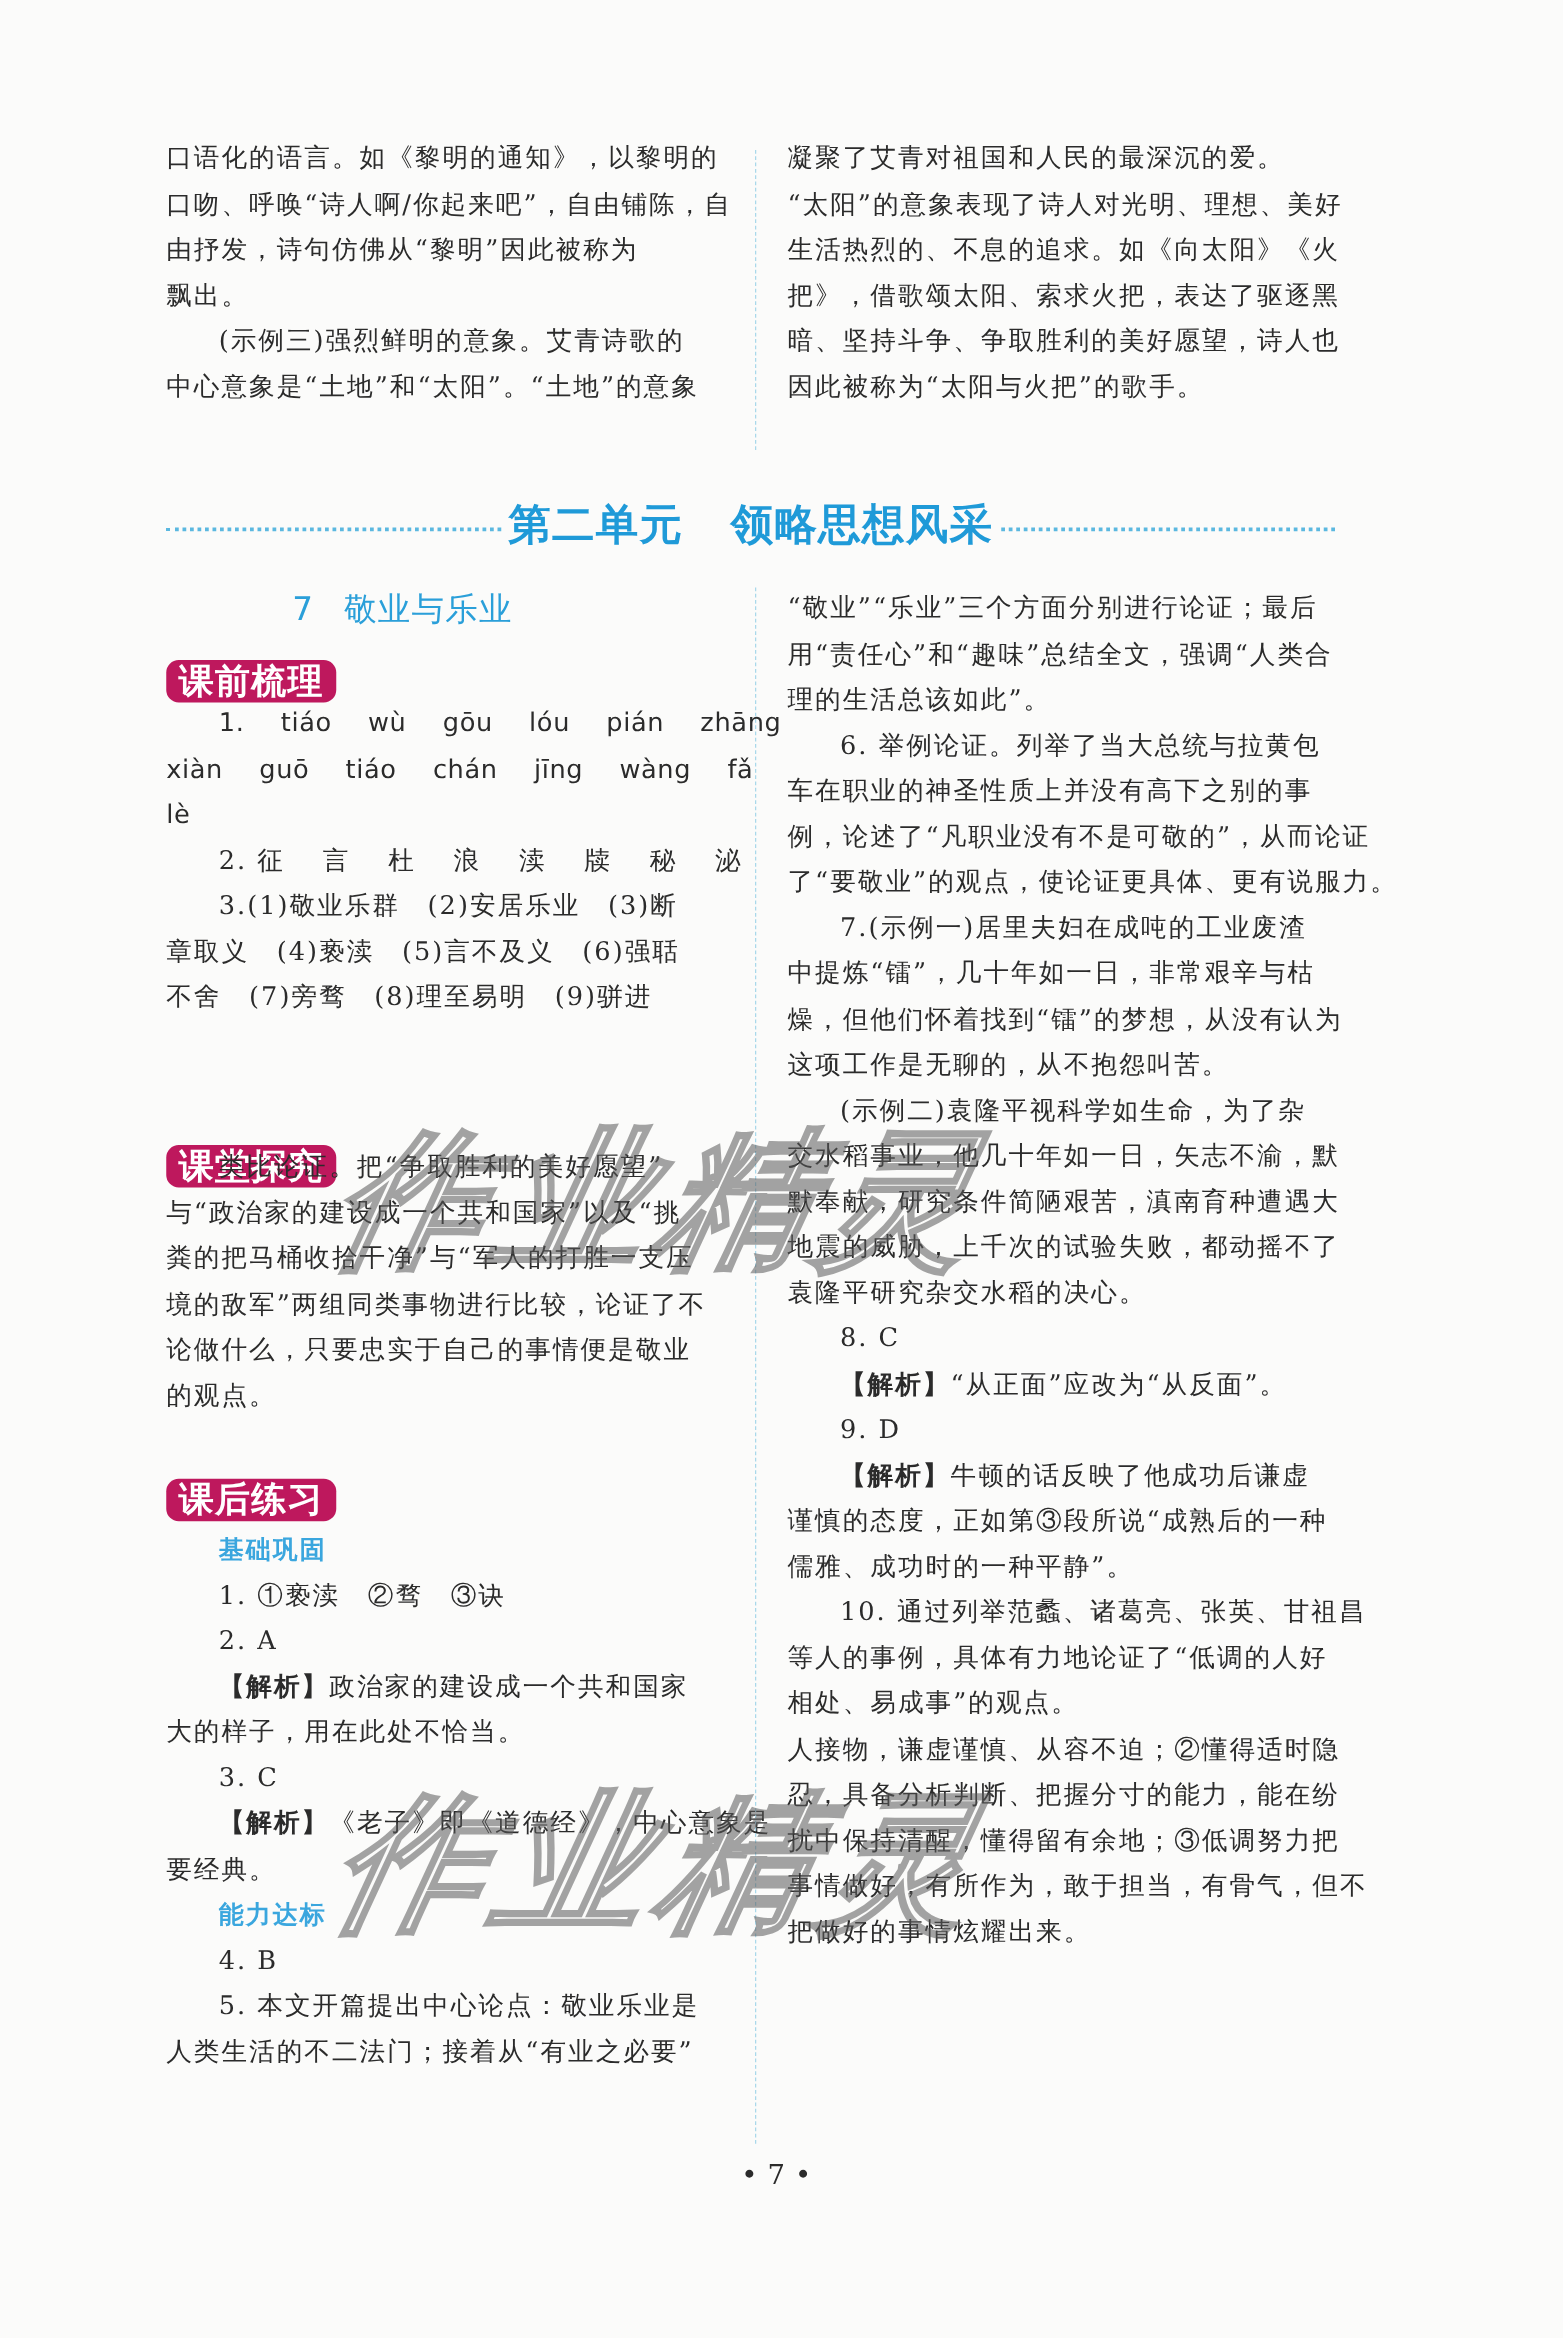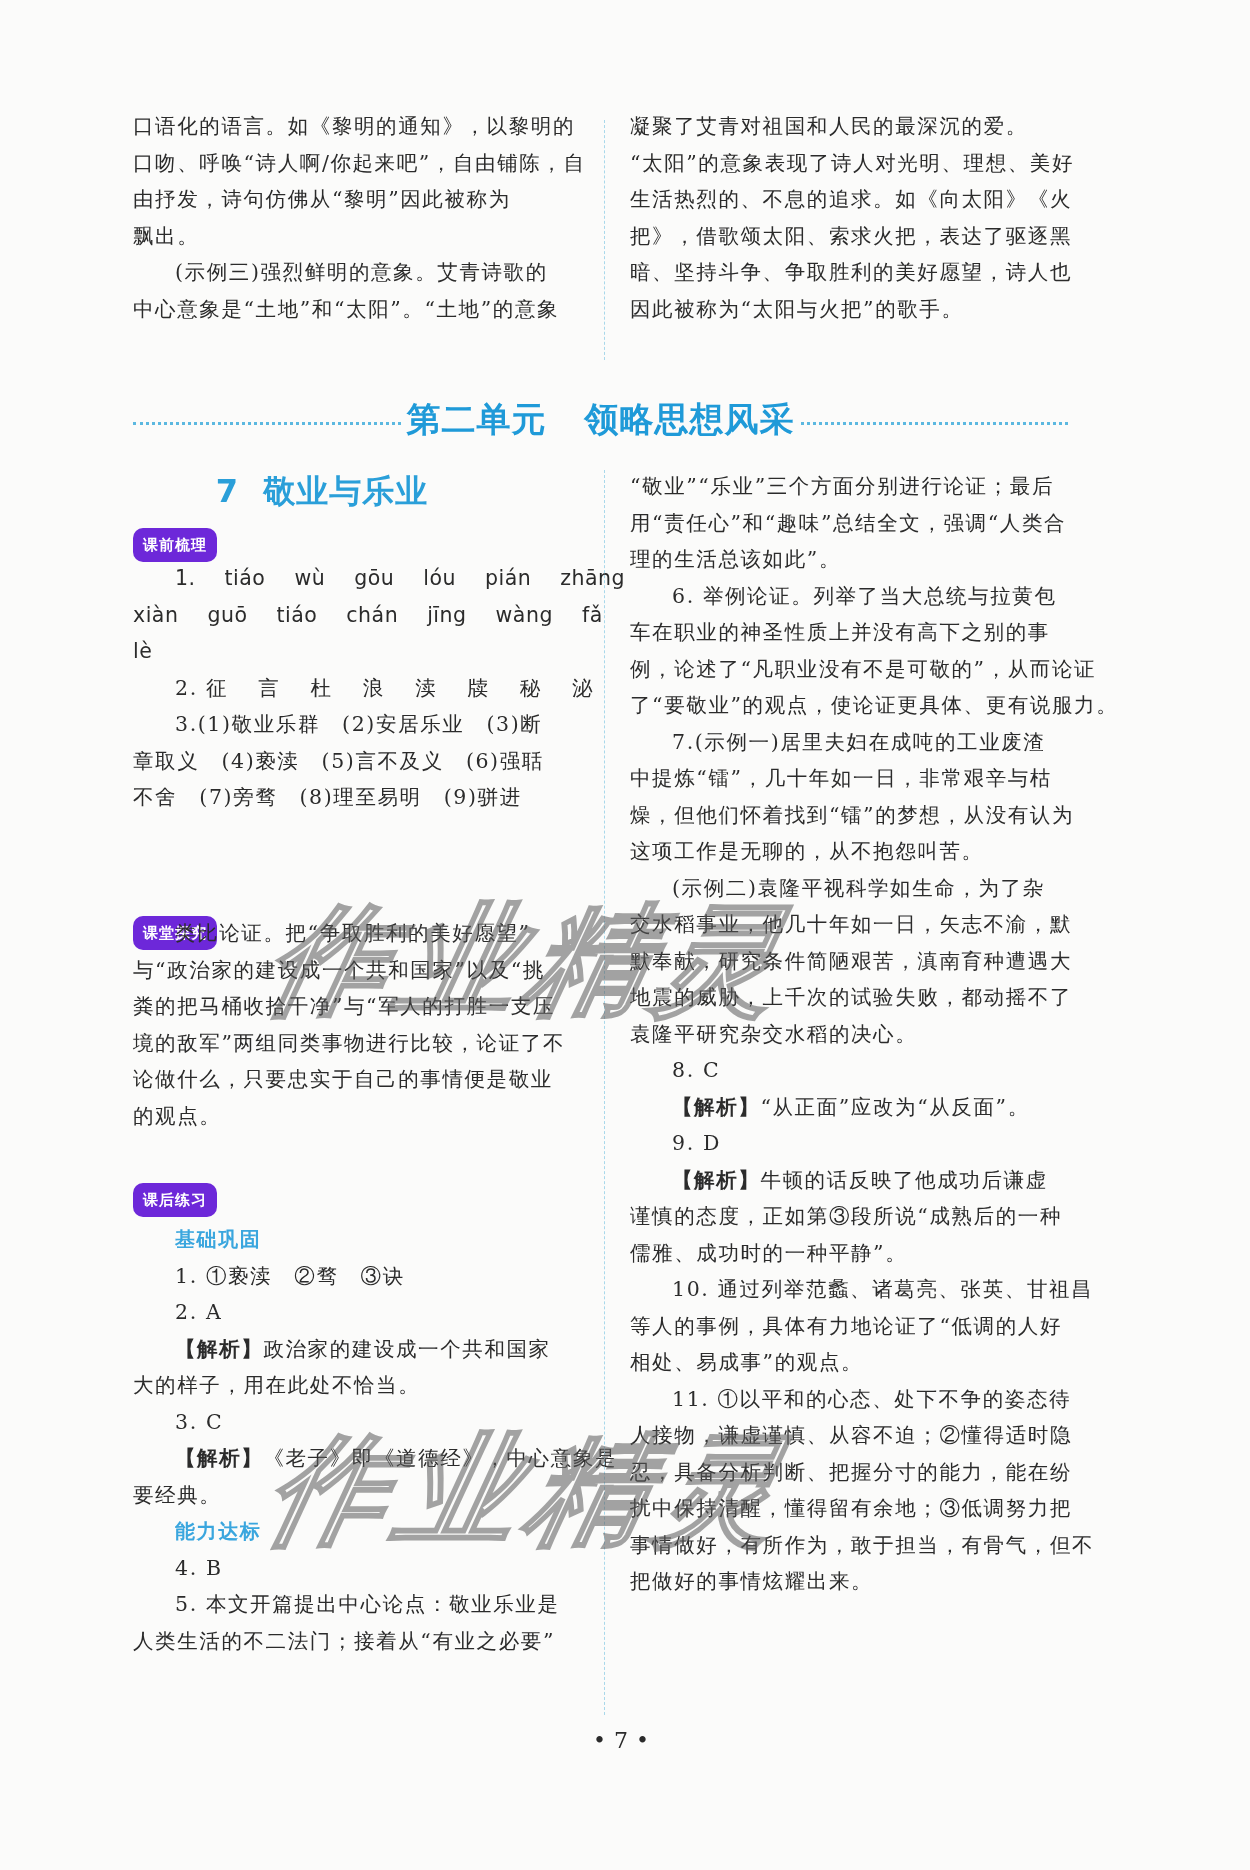--- a/index.html
+++ b/index.html
@@ -73,34 +73,34 @@
     }
     .unit-header .title .gap { display: inline-block; width: 38px; }
 
     .lesson-title {
       position: absolute;
       left: 133px;
       top: 470px;
       width: 378px;
       text-align: center;
       font-family: "DejaVu Sans", "Liberation Sans", sans-serif;
-      font-weight: bold;
-      font-size: 32px;
+      font-weight: normal;
+      font-size: 26px;
       color: #2a9fd9;
       letter-spacing: 1px;
     }
     .lesson-title .num { margin-right: 24px; }
 
     .badge {
       display: inline-block;
-      background: #6d28d9;
+      background: #be185d;
       color: #ffffff;
       font-family: "DejaVu Sans", "Liberation Sans", sans-serif;
       font-weight: bold;
-      font-size: 15px;
+      font-size: 28px;
       line-height: 34px;
       height: 34px;
       padding: 0 10px;
       border-radius: 10px;
       letter-spacing: 1px;
       position: absolute;
       left: 133px;
     }
     .sub-heading {
       color: #3aa6de;
@@ -234,21 +234,20 @@
     <span class="line">袁隆平研究杂交水稻的决心。</span>
     <span class="line indent">8. C</span>
     <span class="line indent"><span class="tag">【解析】</span><span>“从正面”应改为“从反面”。</span></span>
     <span class="line indent">9. D</span>
     <span class="line indent"><span class="tag">【解析】</span><span>牛顿的话反映了他成功后谦虚</span></span>
     <span class="line">谨慎的态度，正如第③段所说“成熟后的一种</span>
     <span class="line">儒雅、成功时的一种平静”。</span>
     <span class="line indent">10. 通过列举范蠡、诸葛亮、张英、甘祖昌</span>
     <span class="line">等人的事例，具体有力地论证了“低调的人好</span>
     <span class="line">相处、易成事”的观点。</span>
-    <span class="line indent">11. ①以平和的心态、处下不争的姿态待</span>
     <span class="line">人接物，谦虚谨慎、从容不迫；②懂得适时隐</span>
     <span class="line">忍，具备分析判断、把握分寸的能力，能在纷</span>
     <span class="line">扰中保持清醒，懂得留有余地；③低调努力把</span>
     <span class="line">事情做好，有所作为，敢于担当，有骨气，但不</span>
     <span class="line">把做好的事情炫耀出来。</span>
   </div>
 
   <div class="page-number">
     <span>•</span><span>7</span><span>•</span>
   </div>

